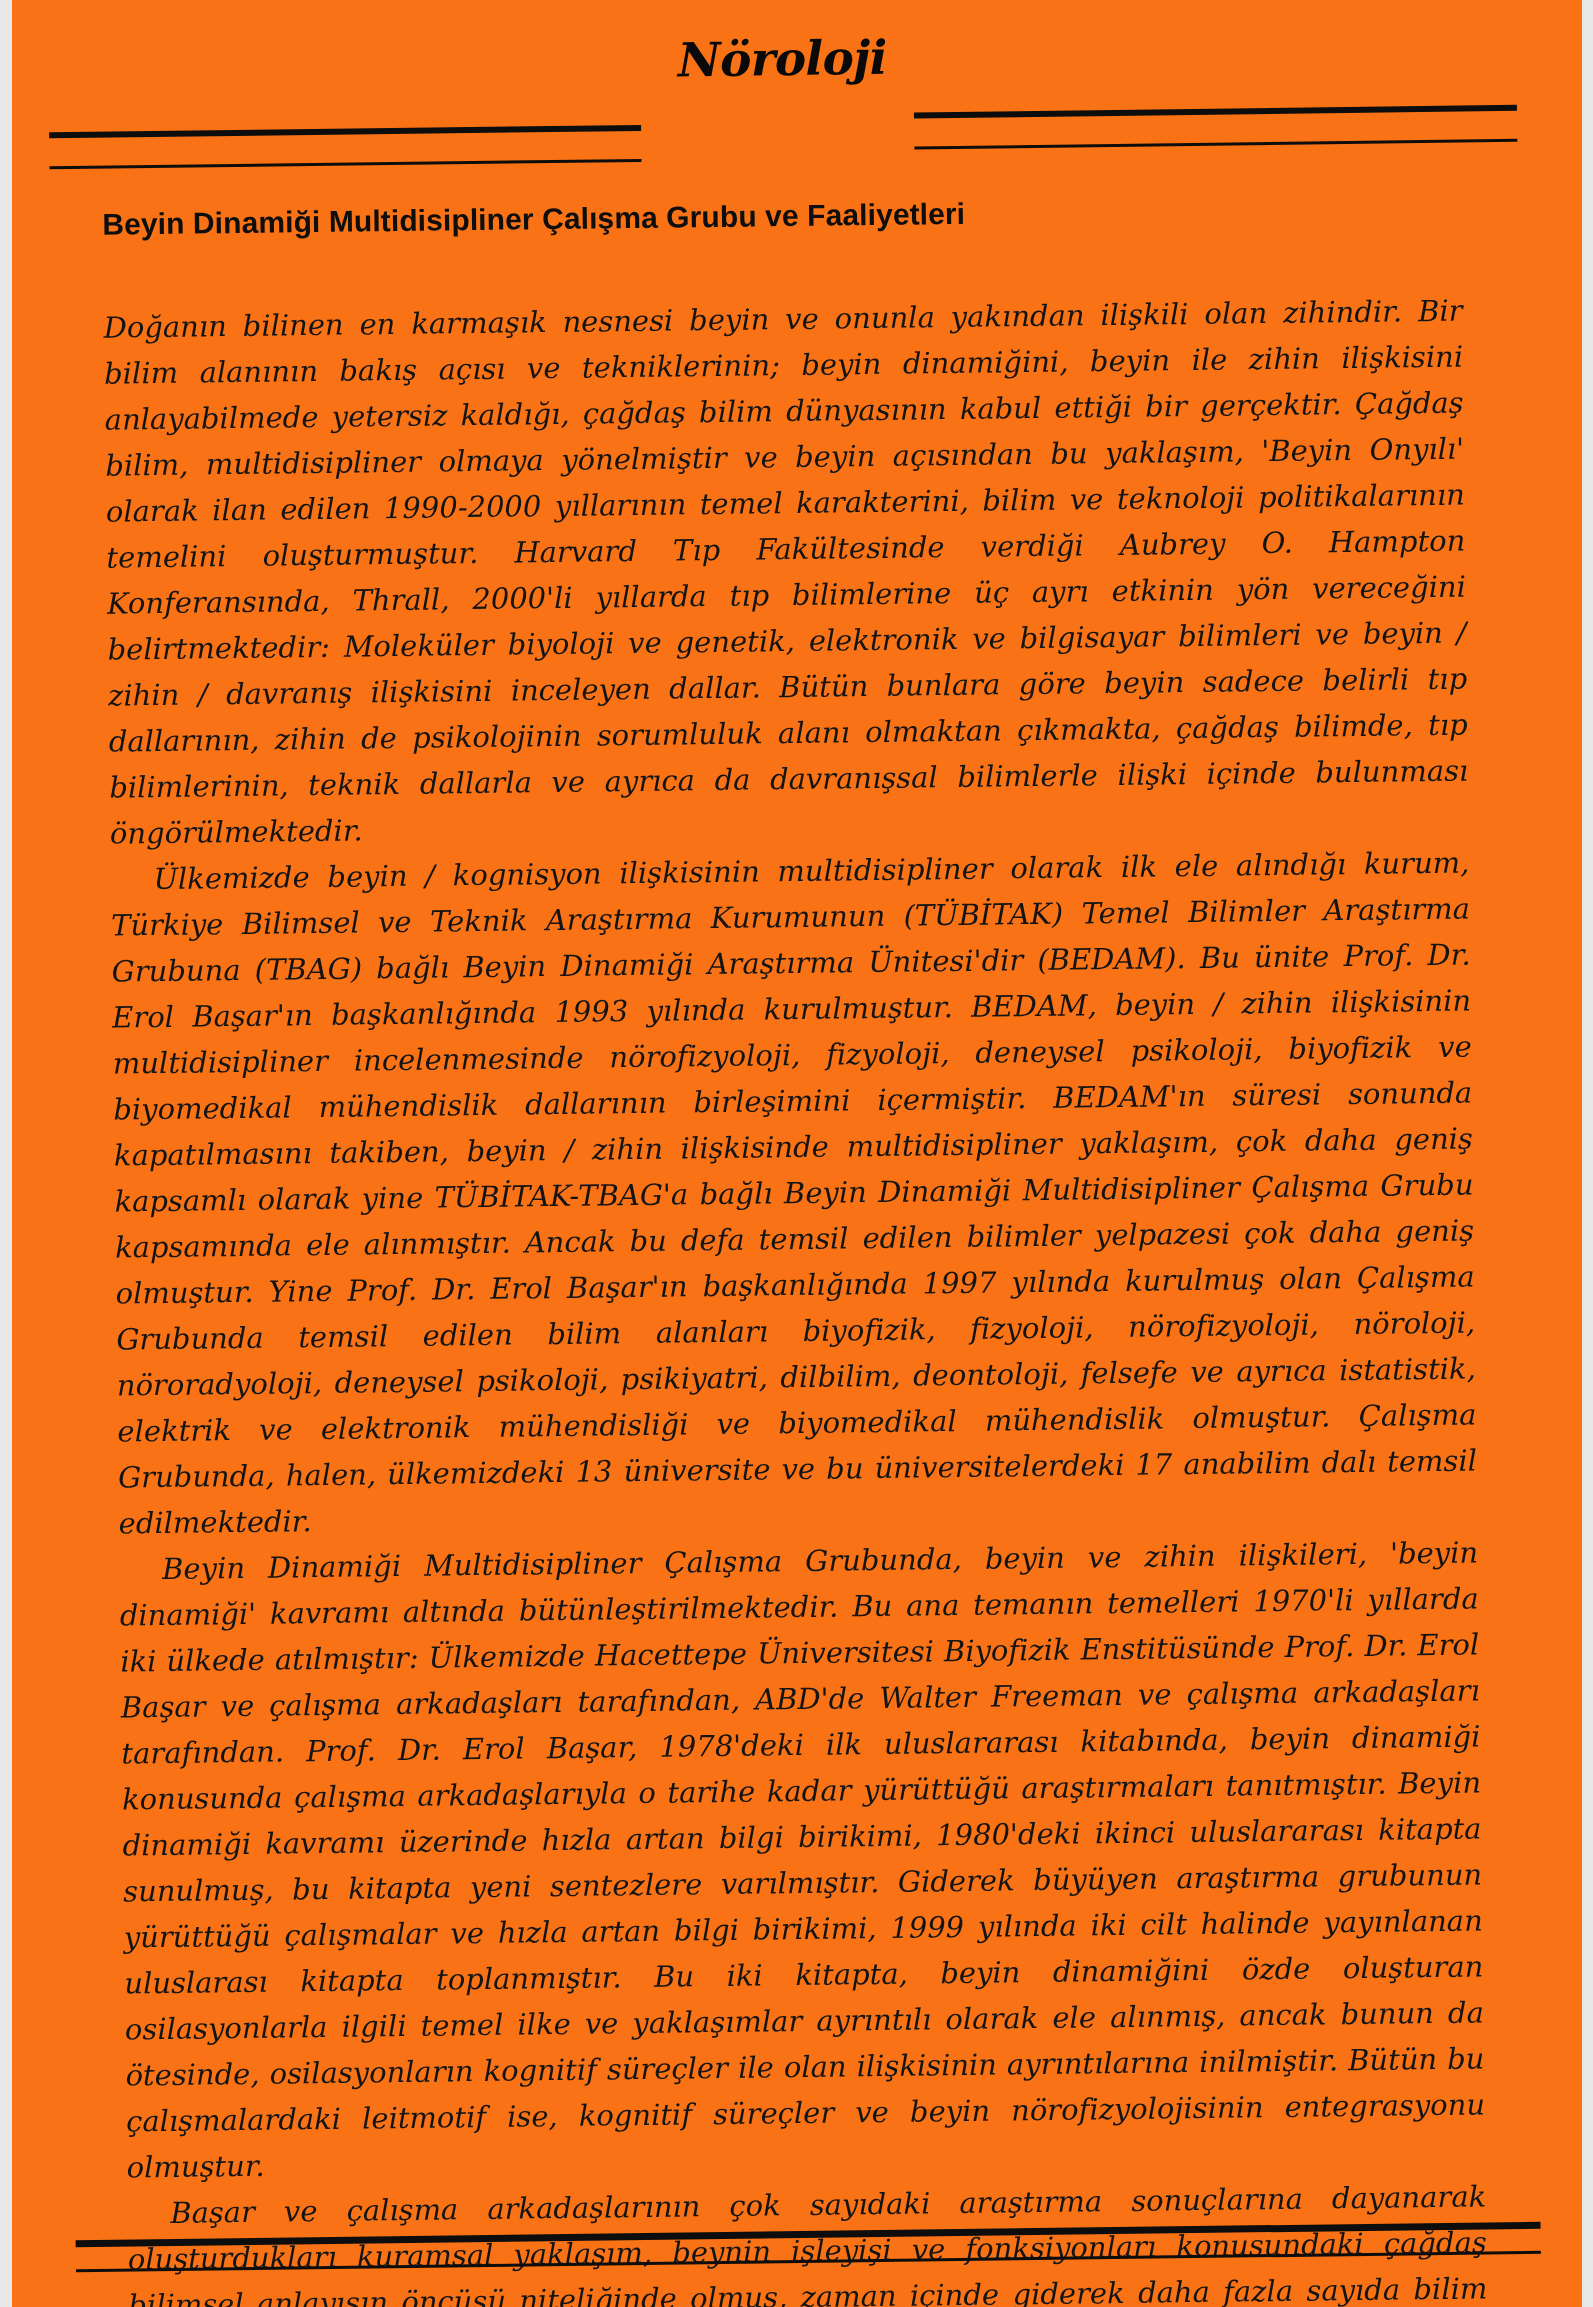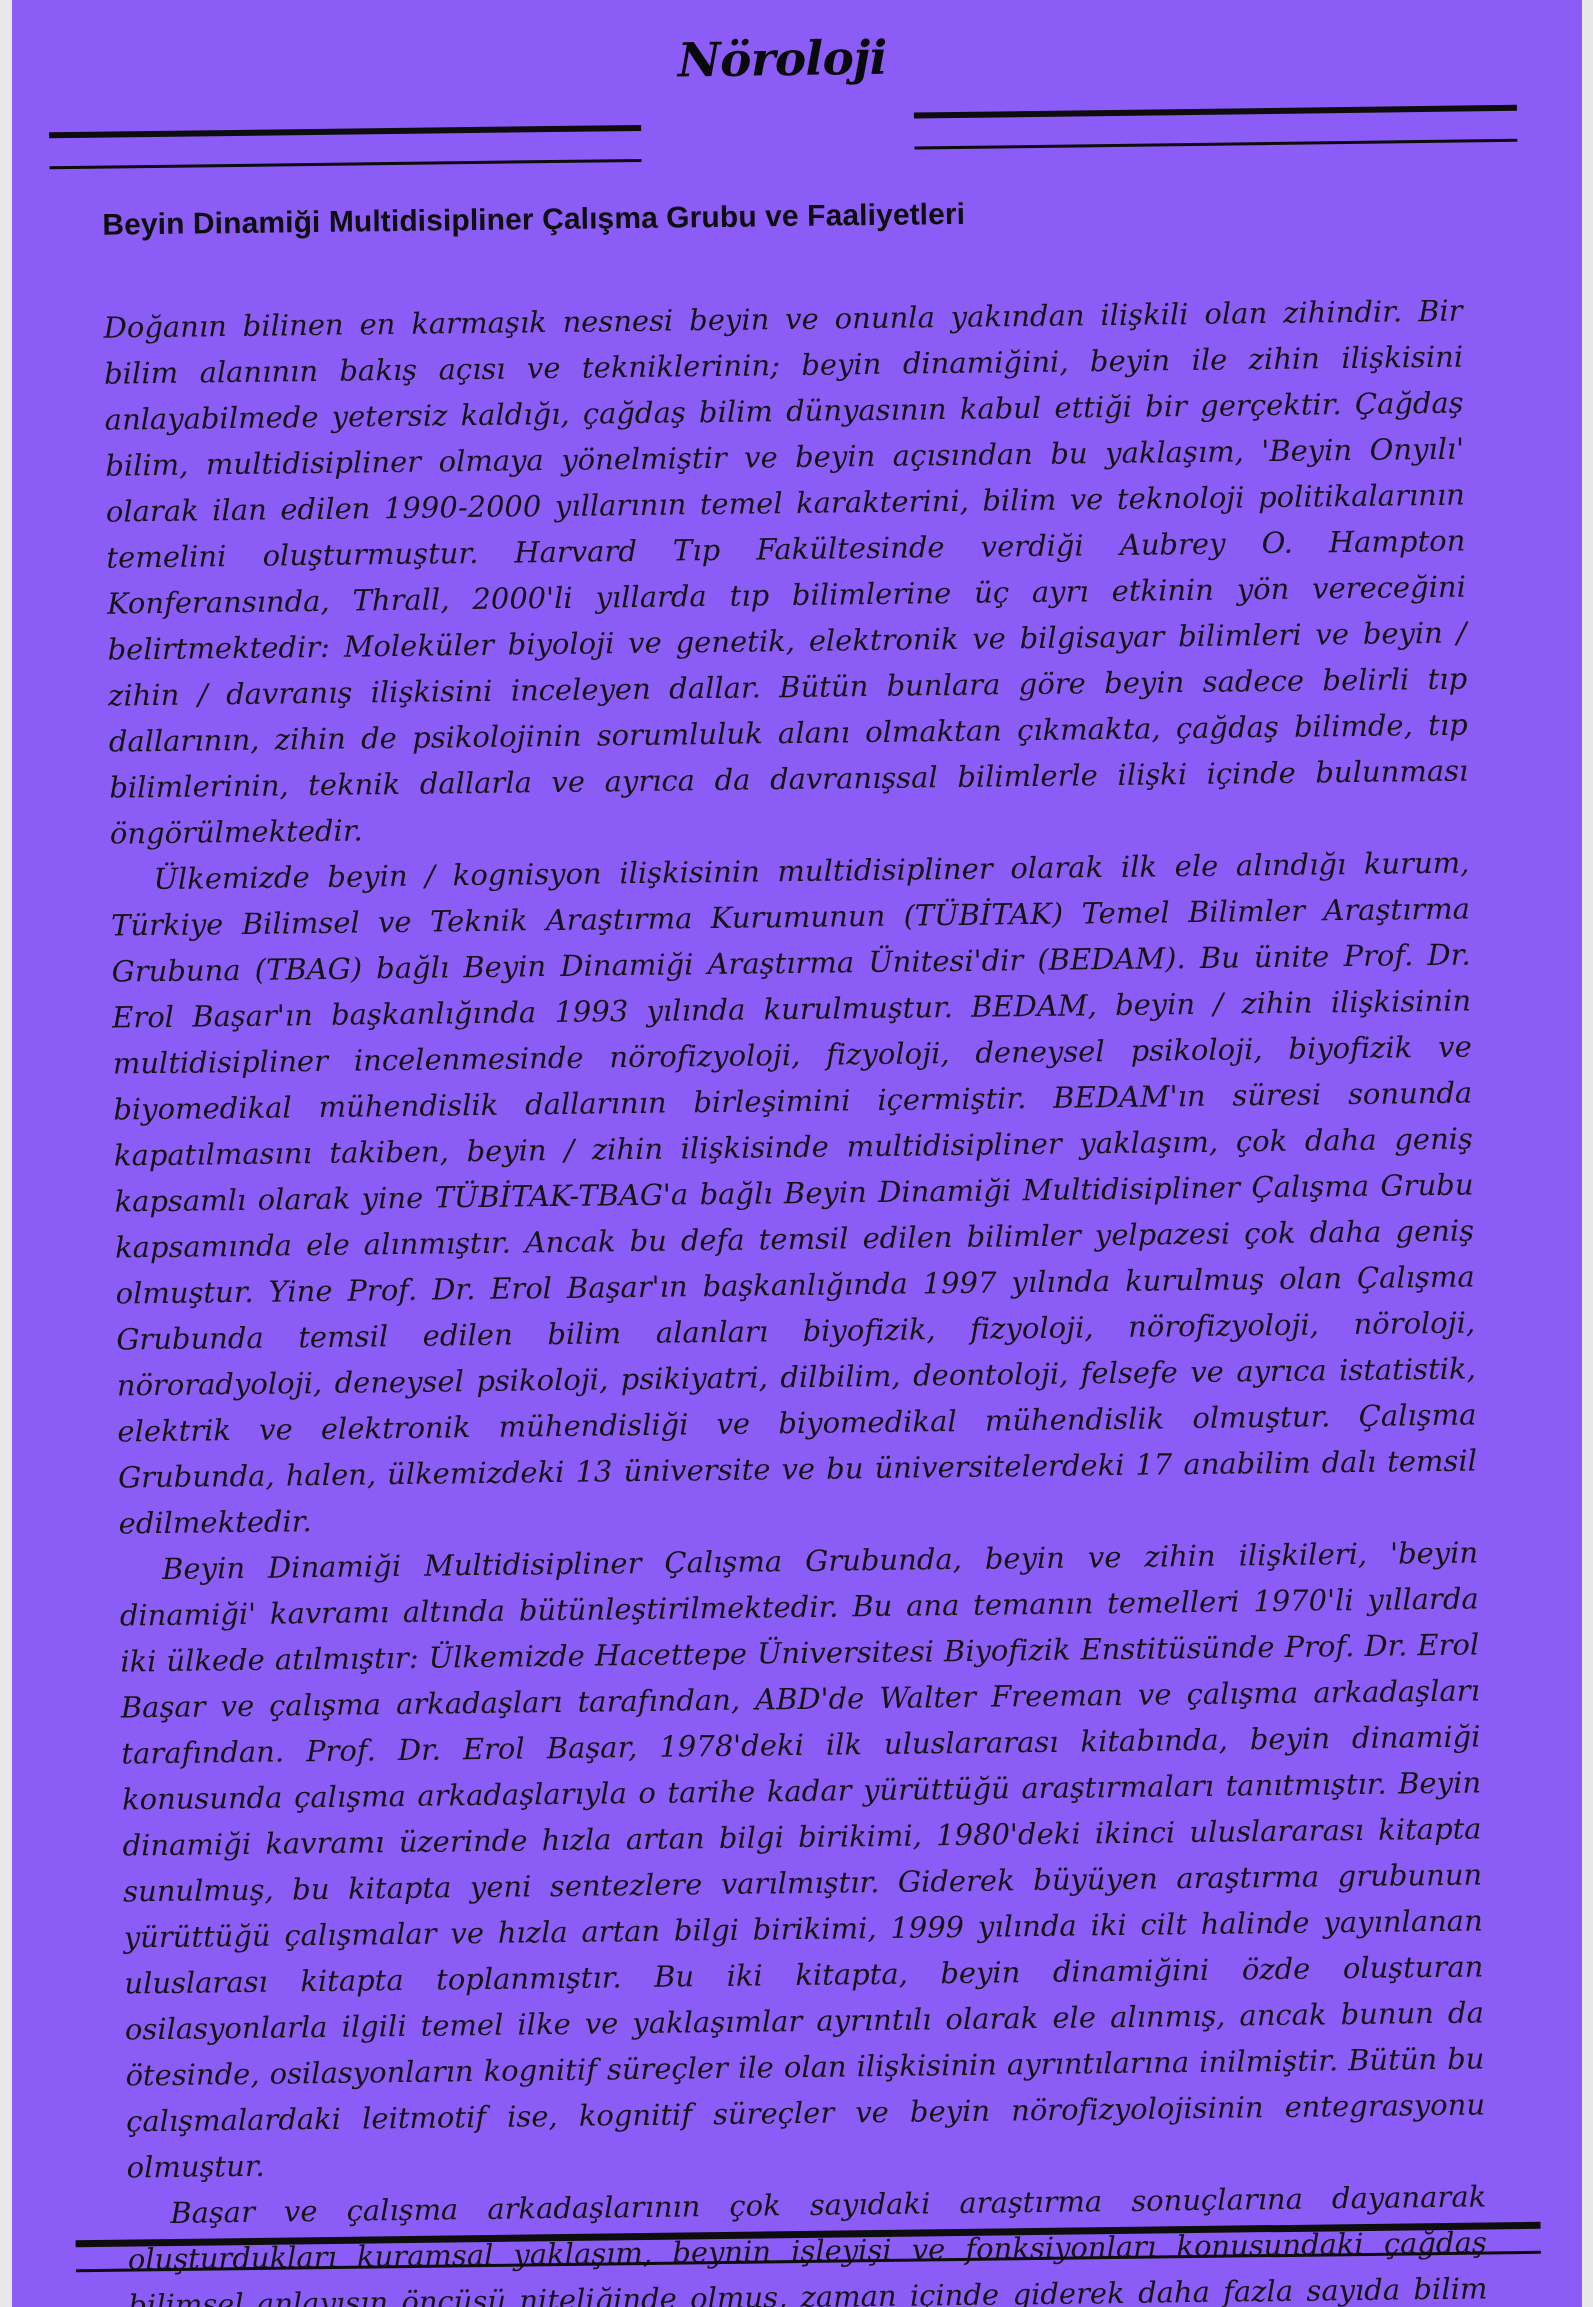--- a/index.html
+++ b/index.html
@@ -1,20 +1,20 @@
 <!DOCTYPE html>
 <html lang="tr" style="font-size:10.7px"><head>
 <meta charset="utf-8">
 <style>
   html, body { margin: 0; padding: 0; background: #e8e8e8; }
   .page {
     position: relative;
     width: 1570px;
     height: 2307px;
-    background: #8b5cf6;
+    background: #f97316;
     overflow: hidden;
     margin: 0 auto;
   }
   
   .sheet {
     position: absolute;
     inset: 0;
     transform: rotate(-0.72deg);
     transform-origin: 50% 50%;
   }

